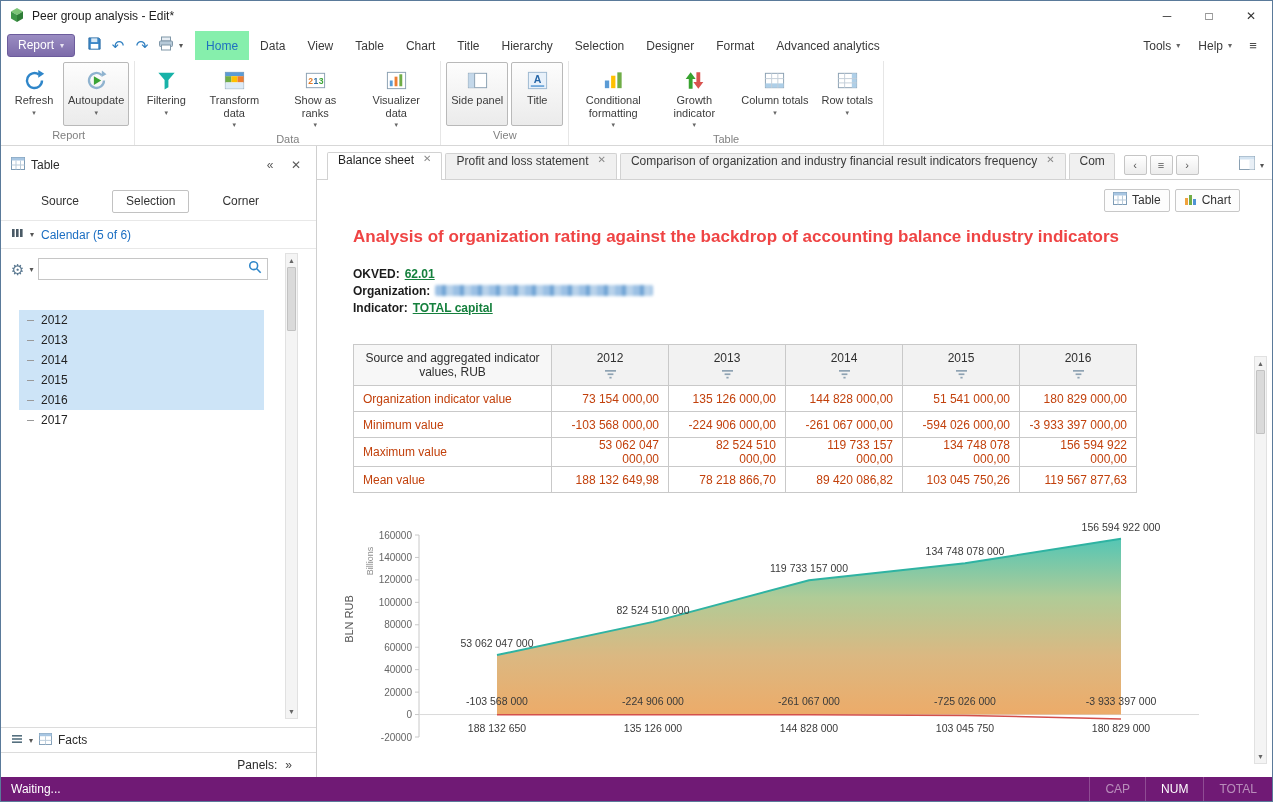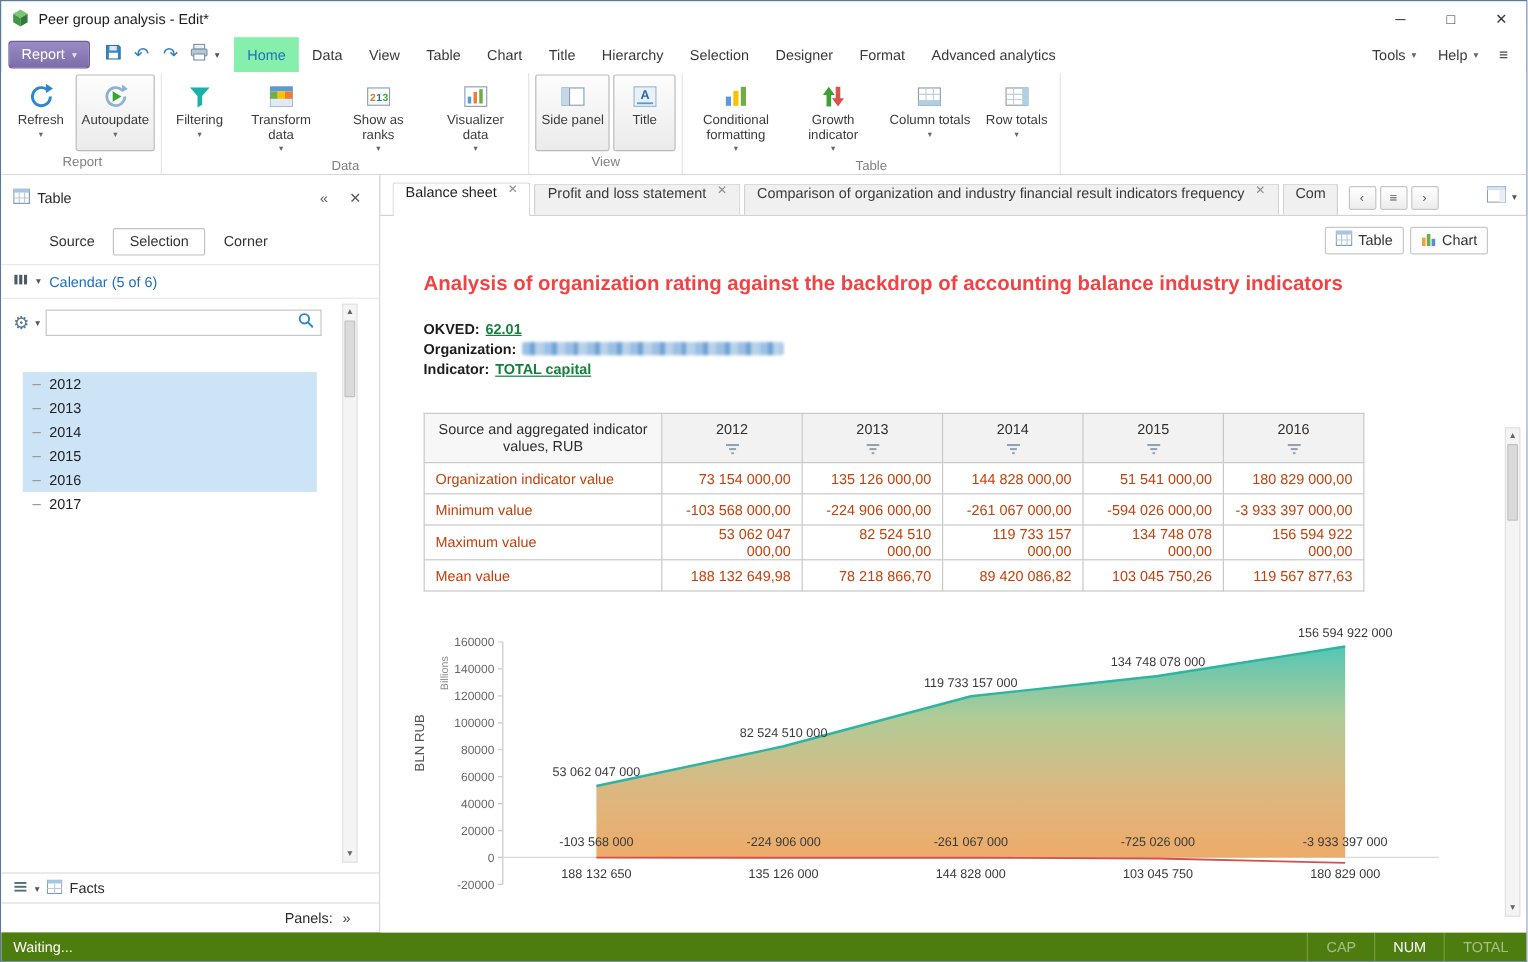--- a/index.html
+++ b/index.html
@@ -41,21 +41,21 @@
   .rgroup-label{font-size:11px;color:#808080;text-align:center;padding:3px 0 4px;}
 
   
   .workspace{flex:1;display:flex;min-height:0;background:#fff;}
 
   
   .sidepanel{width:316px;border-right:1px solid #cfcfcf;display:flex;flex-direction:column;padding-top:6px;flex:0 0 auto;}
   .sp-header{height:25px;display:flex;align-items:center;gap:6px;padding:0 10px;font-size:12px;color:#2b2b2b;flex:0 0 auto;}
   .sp-header .spacer{flex:1;}
   .sp-hbtn{width:20px;height:20px;display:flex;align-items:center;justify-content:center;color:#5a5a5a;font-size:12px;}
-  .sp-tabs{display:flex;gap:1px;padding:13px 10px 7px 26px;flex:0 0 auto;}
+  .sp-tabs{display:flex;gap:19px;padding:13px 10px 7px 26px;flex:0 0 auto;}
   .sp-tab{padding:3px 13px 4px;font-size:12px;color:#333;border:1px solid transparent;border-radius:2px;}
   .sp-tab.active{border-color:#c2c2c2;background:#fff;}
   .sp-dim{display:flex;align-items:center;gap:7px;padding:6px 10px;border-top:1px solid #e8e8e8;border-bottom:1px solid #e8e8e8;font-size:12px;flex:0 0 auto;}
   .sp-dim .caret{font-size:8px;color:#555;}
   .dim-label{color:#1b6ec2;}
   .sp-body{flex:1;position:relative;min-height:0;display:flex;flex-direction:column;}
   .sp-toolbar{display:flex;align-items:center;gap:5px;padding:9px 48px 6px 10px;flex:0 0 auto;}
   .gear-glyph{color:#5a7890;font-size:15px;line-height:1;}
   .sp-search{flex:1;display:flex;align-items:center;border:1px solid #c6c6c6;height:22px;padding:0 5px;background:#fff;}
   .sp-search input{flex:1;border:none;outline:none;font-size:12px;min-width:0;font-family:inherit;}
@@ -105,21 +105,21 @@
   .filter-ic{margin-top:3px;display:inline-block;}
   .data-table td{height:26px;font-size:12px;color:#c2410c;padding:0 9px;}
   td.rowname{text-align:left;}
   td.val{text-align:right;}
 
   .chart-wrap{margin:26px 0 0 24px;}
   .chart-wrap svg{font-family:inherit;display:block;}
   .content-scroll{right:5px;top:176px;height:408px;}
 
   
-  .statusbar{height:24px;background:#4d7c0f;display:flex;align-items:center;color:#fff;font-size:12px;padding-left:10px;flex:0 0 auto;}
+  .statusbar{height:24px;background:#701a75;display:flex;align-items:center;color:#fff;font-size:12px;padding-left:10px;flex:0 0 auto;}
   .sb-right{margin-left:auto;display:flex;height:100%;}
   .sb-ind{display:flex;align-items:center;padding:0 15px;border-left:1px solid rgba(255,255,255,0.22);color:rgba(255,255,255,0.5);}
   .sb-ind.active{color:#fff;}
 </style>
 </head>
 <body>
 
 <div class="window">
 
   <div class="titlebar">

